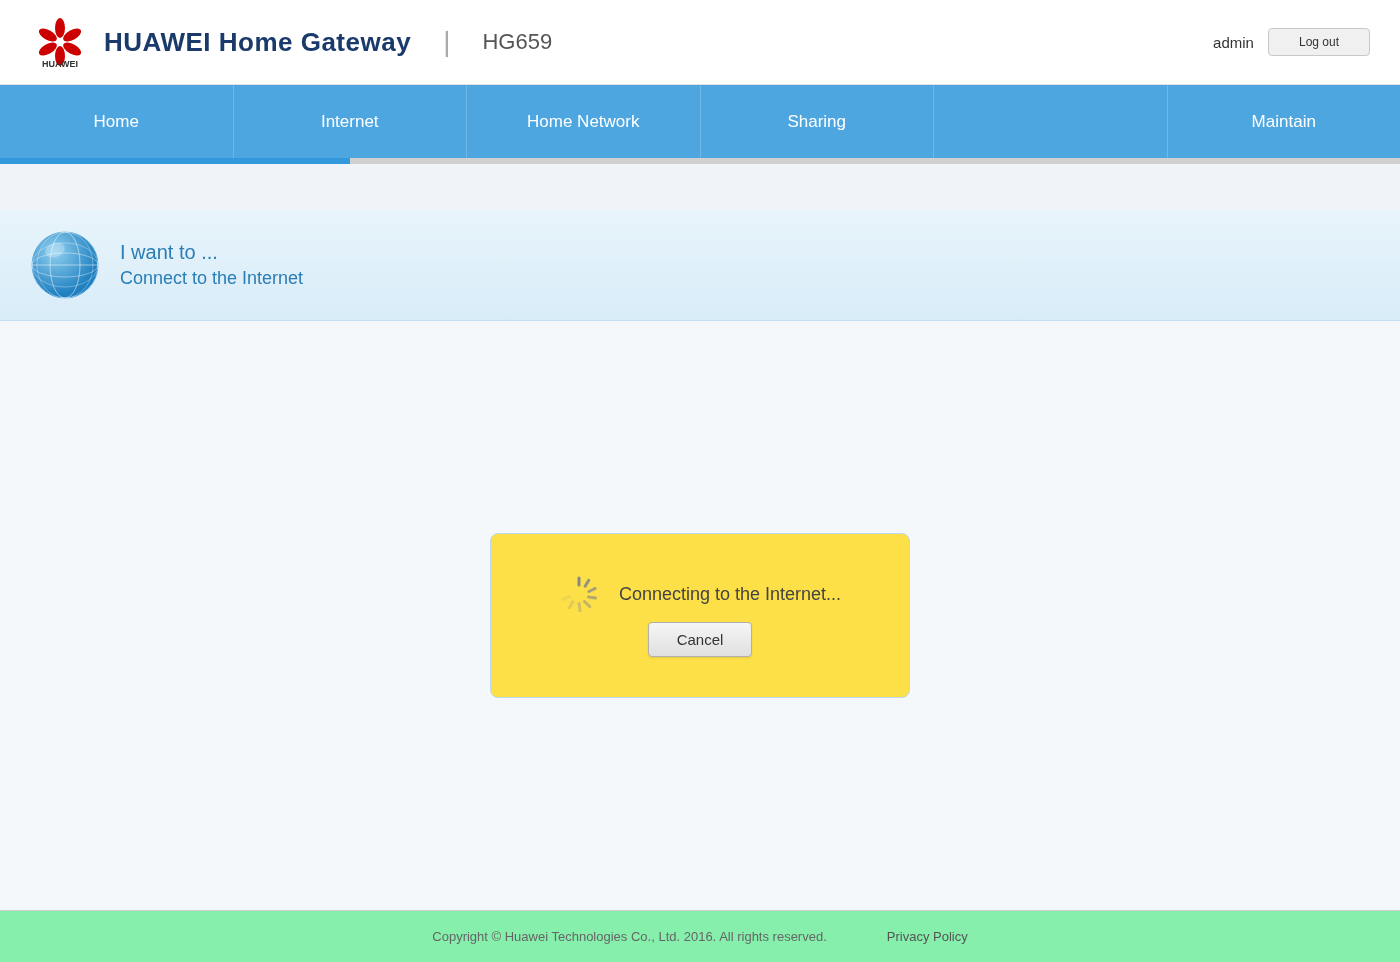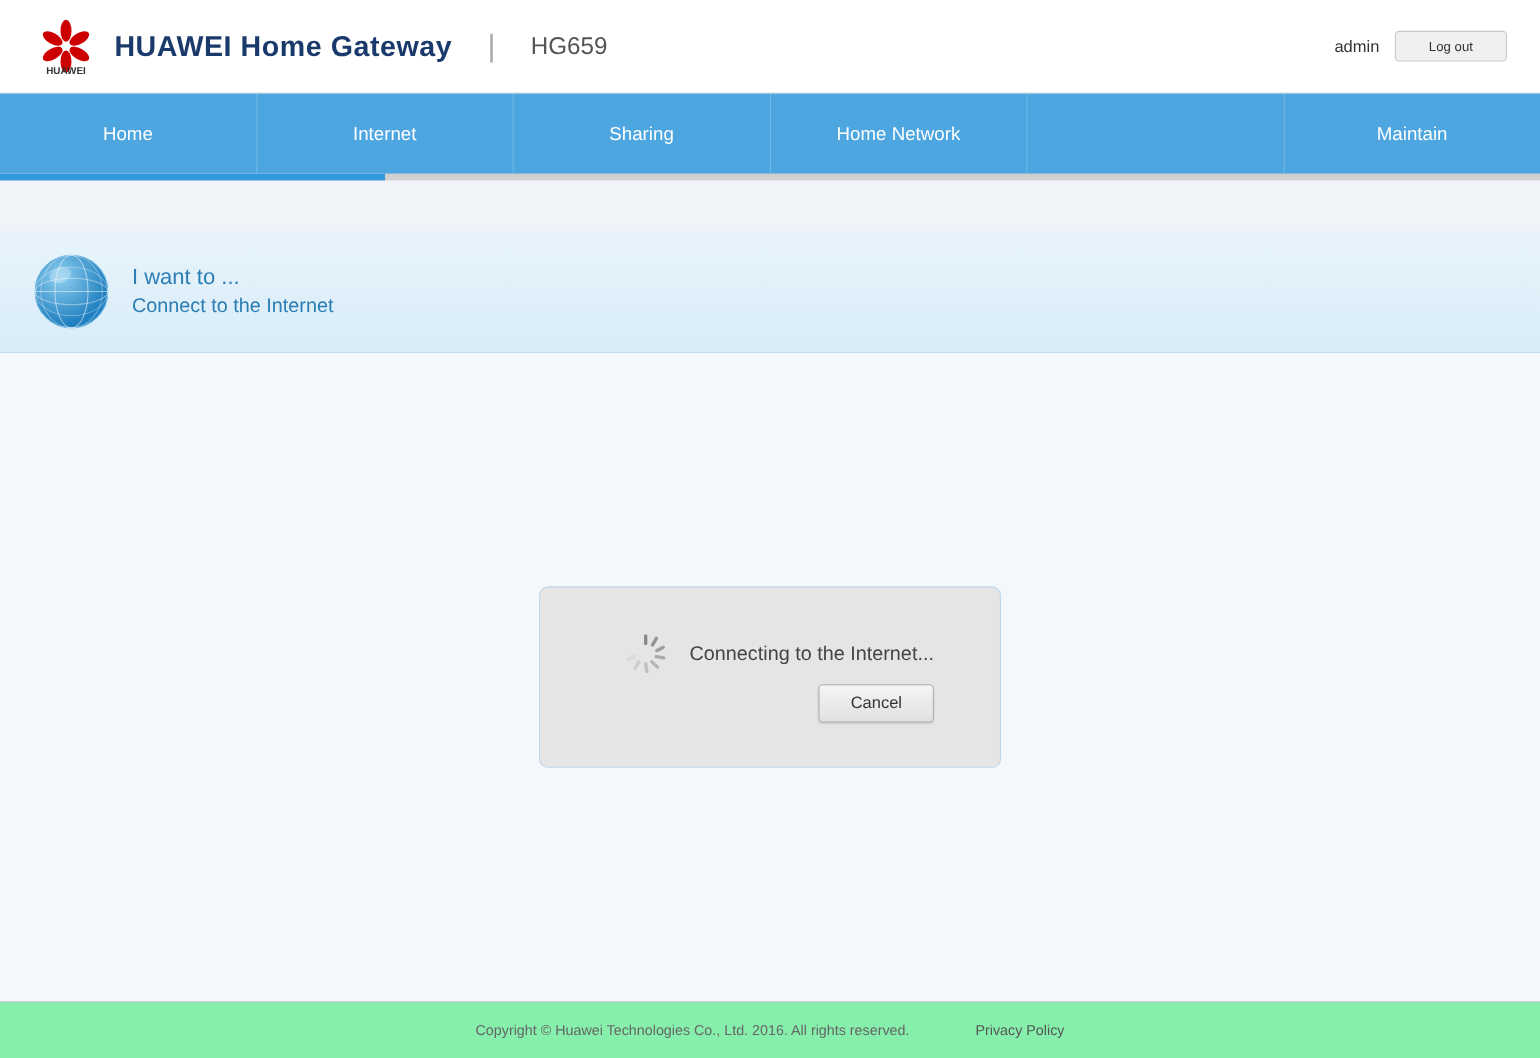--- a/index.html
+++ b/index.html
@@ -127,27 +127,27 @@
       flex: 1;
       background: #f5f8fa;
       display: flex;
       align-items: center;
       justify-content: center;
       padding: 40px;
     }
 
     
     .connecting-dialog {
-      background: #e5e5e5;
+      background: #fde047;
       border: 1px solid #c0d8ee;
       border-radius: 8px;
       padding: 40px 60px;
       display: flex;
       flex-direction: column;
-      align-items: flex-end;
+      align-items: center;
       gap: 8px;
       min-width: 420px;
     }
     .connecting-row {
       display: flex;
       align-items: center;
       gap: 20px;
     }
     .spinner {
       width: 40px;
@@ -227,22 +227,22 @@
   </div>
   <div class="header-right">
     <span class="admin-label">admin</span>
     <button class="logout-btn">Log out</button>
   </div>
 </div>
 
 <nav class="nav">
   <div class="nav-item">Home</div>
   <div class="nav-item">Internet</div>
+  <div class="nav-item">Home Network</div>
   <div class="nav-item">Sharing</div>
-  <div class="nav-item">Home Network</div>
   <div class="nav-item"></div>
   <div class="nav-item">Maintain</div>
 </nav>
 
 <div class="progress-bar-container">
   <div class="progress-bar-fill"></div>
 </div>
 
 <div class="banner">
 

